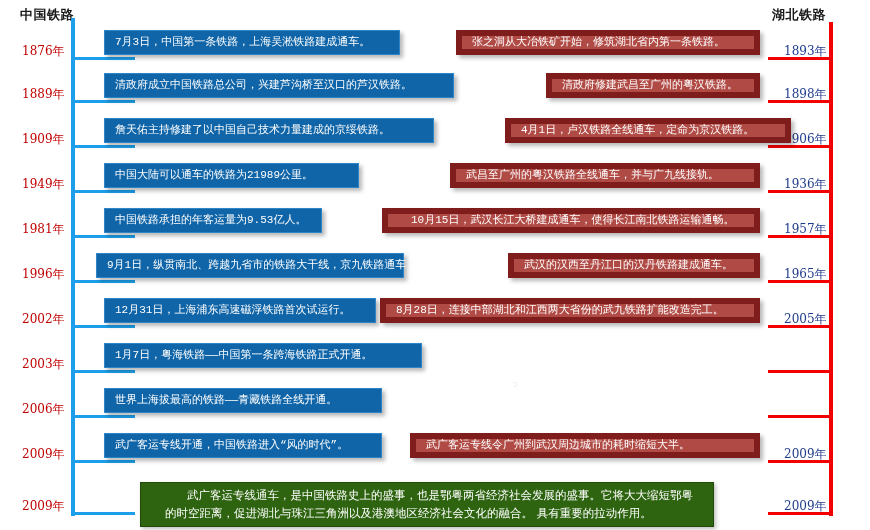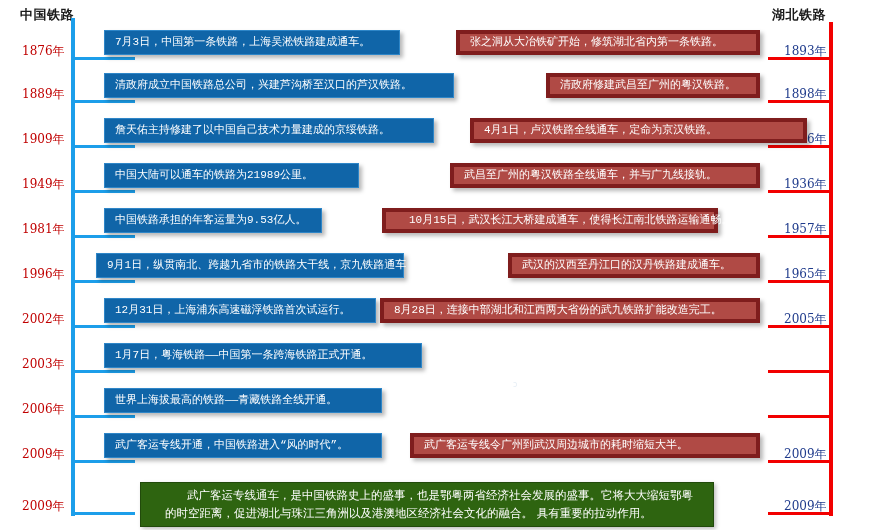--- a/index.html
+++ b/index.html
@@ -94,21 +94,21 @@
     height: 25px;
     box-shadow: 3px 3px 4px rgba(0,0,0,0.28);
     font-family: Liberation Mono, monospace;
   }
   .evt-blue {
     background: #1065A8;
     border: 1px solid #2E86C8;
   }
   .evt-red {
     background: #B04A45;
-    border: 4px solid #7f1d1d;
+    border: 6px solid #7f1d1d;
     text-align: center;
   }
 
   
   #summary {
     position: absolute;
     left: 140px;
     top: 482px;
     width: 574px;
     height: 45px;
@@ -178,27 +178,27 @@
     </div>
   <div id="right-layer">
       <div class="tick tick-right" style="top: 57px;"></div>
       <div class="year year-right" style="top: 43px;">1893年</div>
       <div class="evt evt-red" style="left: 456px; top: 30px; width: 304px;">张之洞从大冶铁矿开始，修筑湖北省内第一条铁路。</div>
       <div class="tick tick-right" style="top: 100px;"></div>
       <div class="year year-right" style="top: 86px;">1898年</div>
       <div class="evt evt-red" style="left: 546px; top: 73px; width: 214px;">清政府修建武昌至广州的粤汉铁路。</div>
       <div class="tick tick-right" style="top: 145px;"></div>
       <div class="year year-right" style="top: 131px;">1906年</div>
-      <div class="evt evt-red" style="left: 470px; top: 118px; width: 337px;">4月1日，卢汉铁路全线通车，定命为京汉铁路。</div>
+      <div class="evt evt-red" style="left: 505px; top: 118px; width: 286px;">4月1日，卢汉铁路全线通车，定命为京汉铁路。</div>
       <div class="tick tick-right" style="top: 190px;"></div>
       <div class="year year-right" style="top: 176px;">1936年</div>
       <div class="evt evt-red" style="left: 450px; top: 163px; width: 310px;">武昌至广州的粤汉铁路全线通车，并与广九线接轨。</div>
       <div class="tick tick-right" style="top: 235px;"></div>
       <div class="year year-right" style="top: 221px;">1957年</div>
-      <div class="evt evt-red" style="left: 382px; top: 208px; width: 336px; padding-left: 23px;">10月15日，武汉长江大桥建成通车，使得长江南北铁路运输通畅。</div>
+      <div class="evt evt-red" style="left: 382px; top: 208px; width: 378px; padding-left: 23px;">10月15日，武汉长江大桥建成通车，使得长江南北铁路运输通畅。</div>
       <div class="tick tick-right" style="top: 280px;"></div>
       <div class="year year-right" style="top: 266px;">1965年</div>
       <div class="evt evt-red" style="left: 508px; top: 253px; width: 252px;">武汉的汉西至丹江口的汉丹铁路建成通车。</div>
       <div class="tick tick-right" style="top: 325px;"></div>
       <div class="year year-right" style="top: 311px;">2005年</div>
       <div class="evt evt-red" style="left: 380px; top: 298px; width: 380px;">8月28日，连接中部湖北和江西两大省份的武九铁路扩能改造完工。</div>
       <div class="tick tick-right" style="top: 370px;"></div>
       <div class="tick tick-right" style="top: 415px;"></div>
       <div class="tick tick-right" style="top: 460px;"></div>
       <div class="year year-right" style="top: 446px;">2009年</div>

